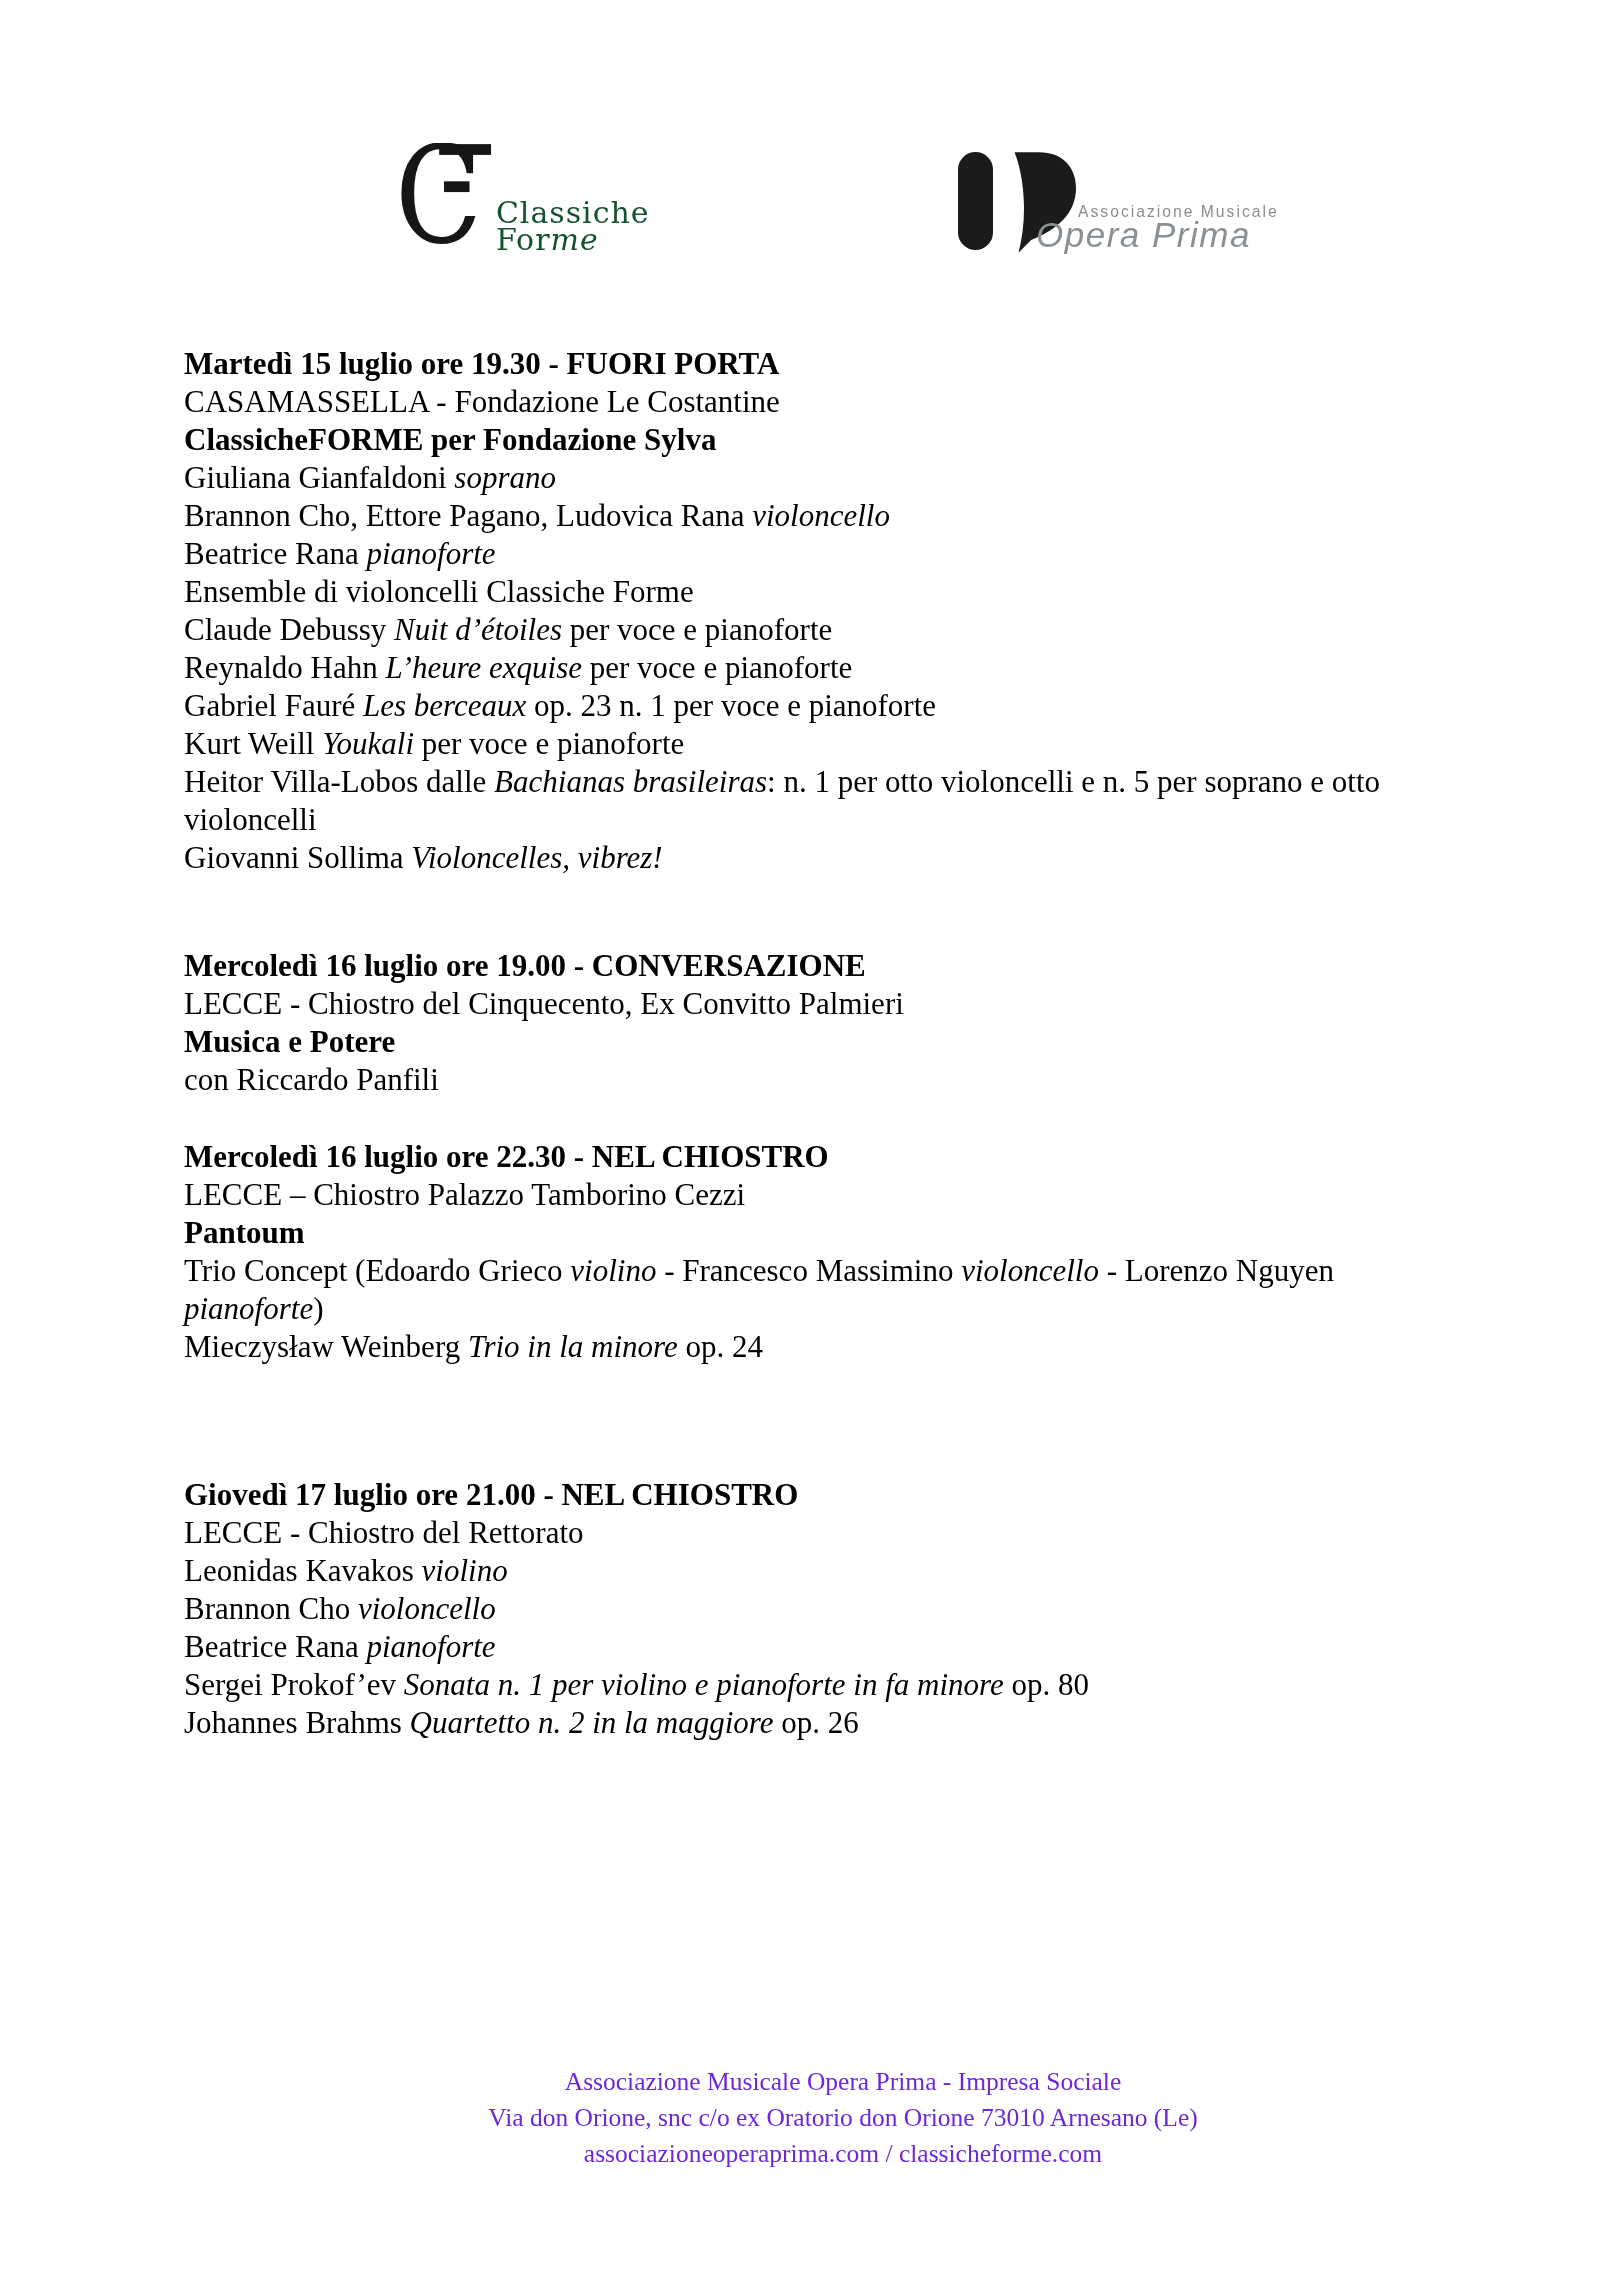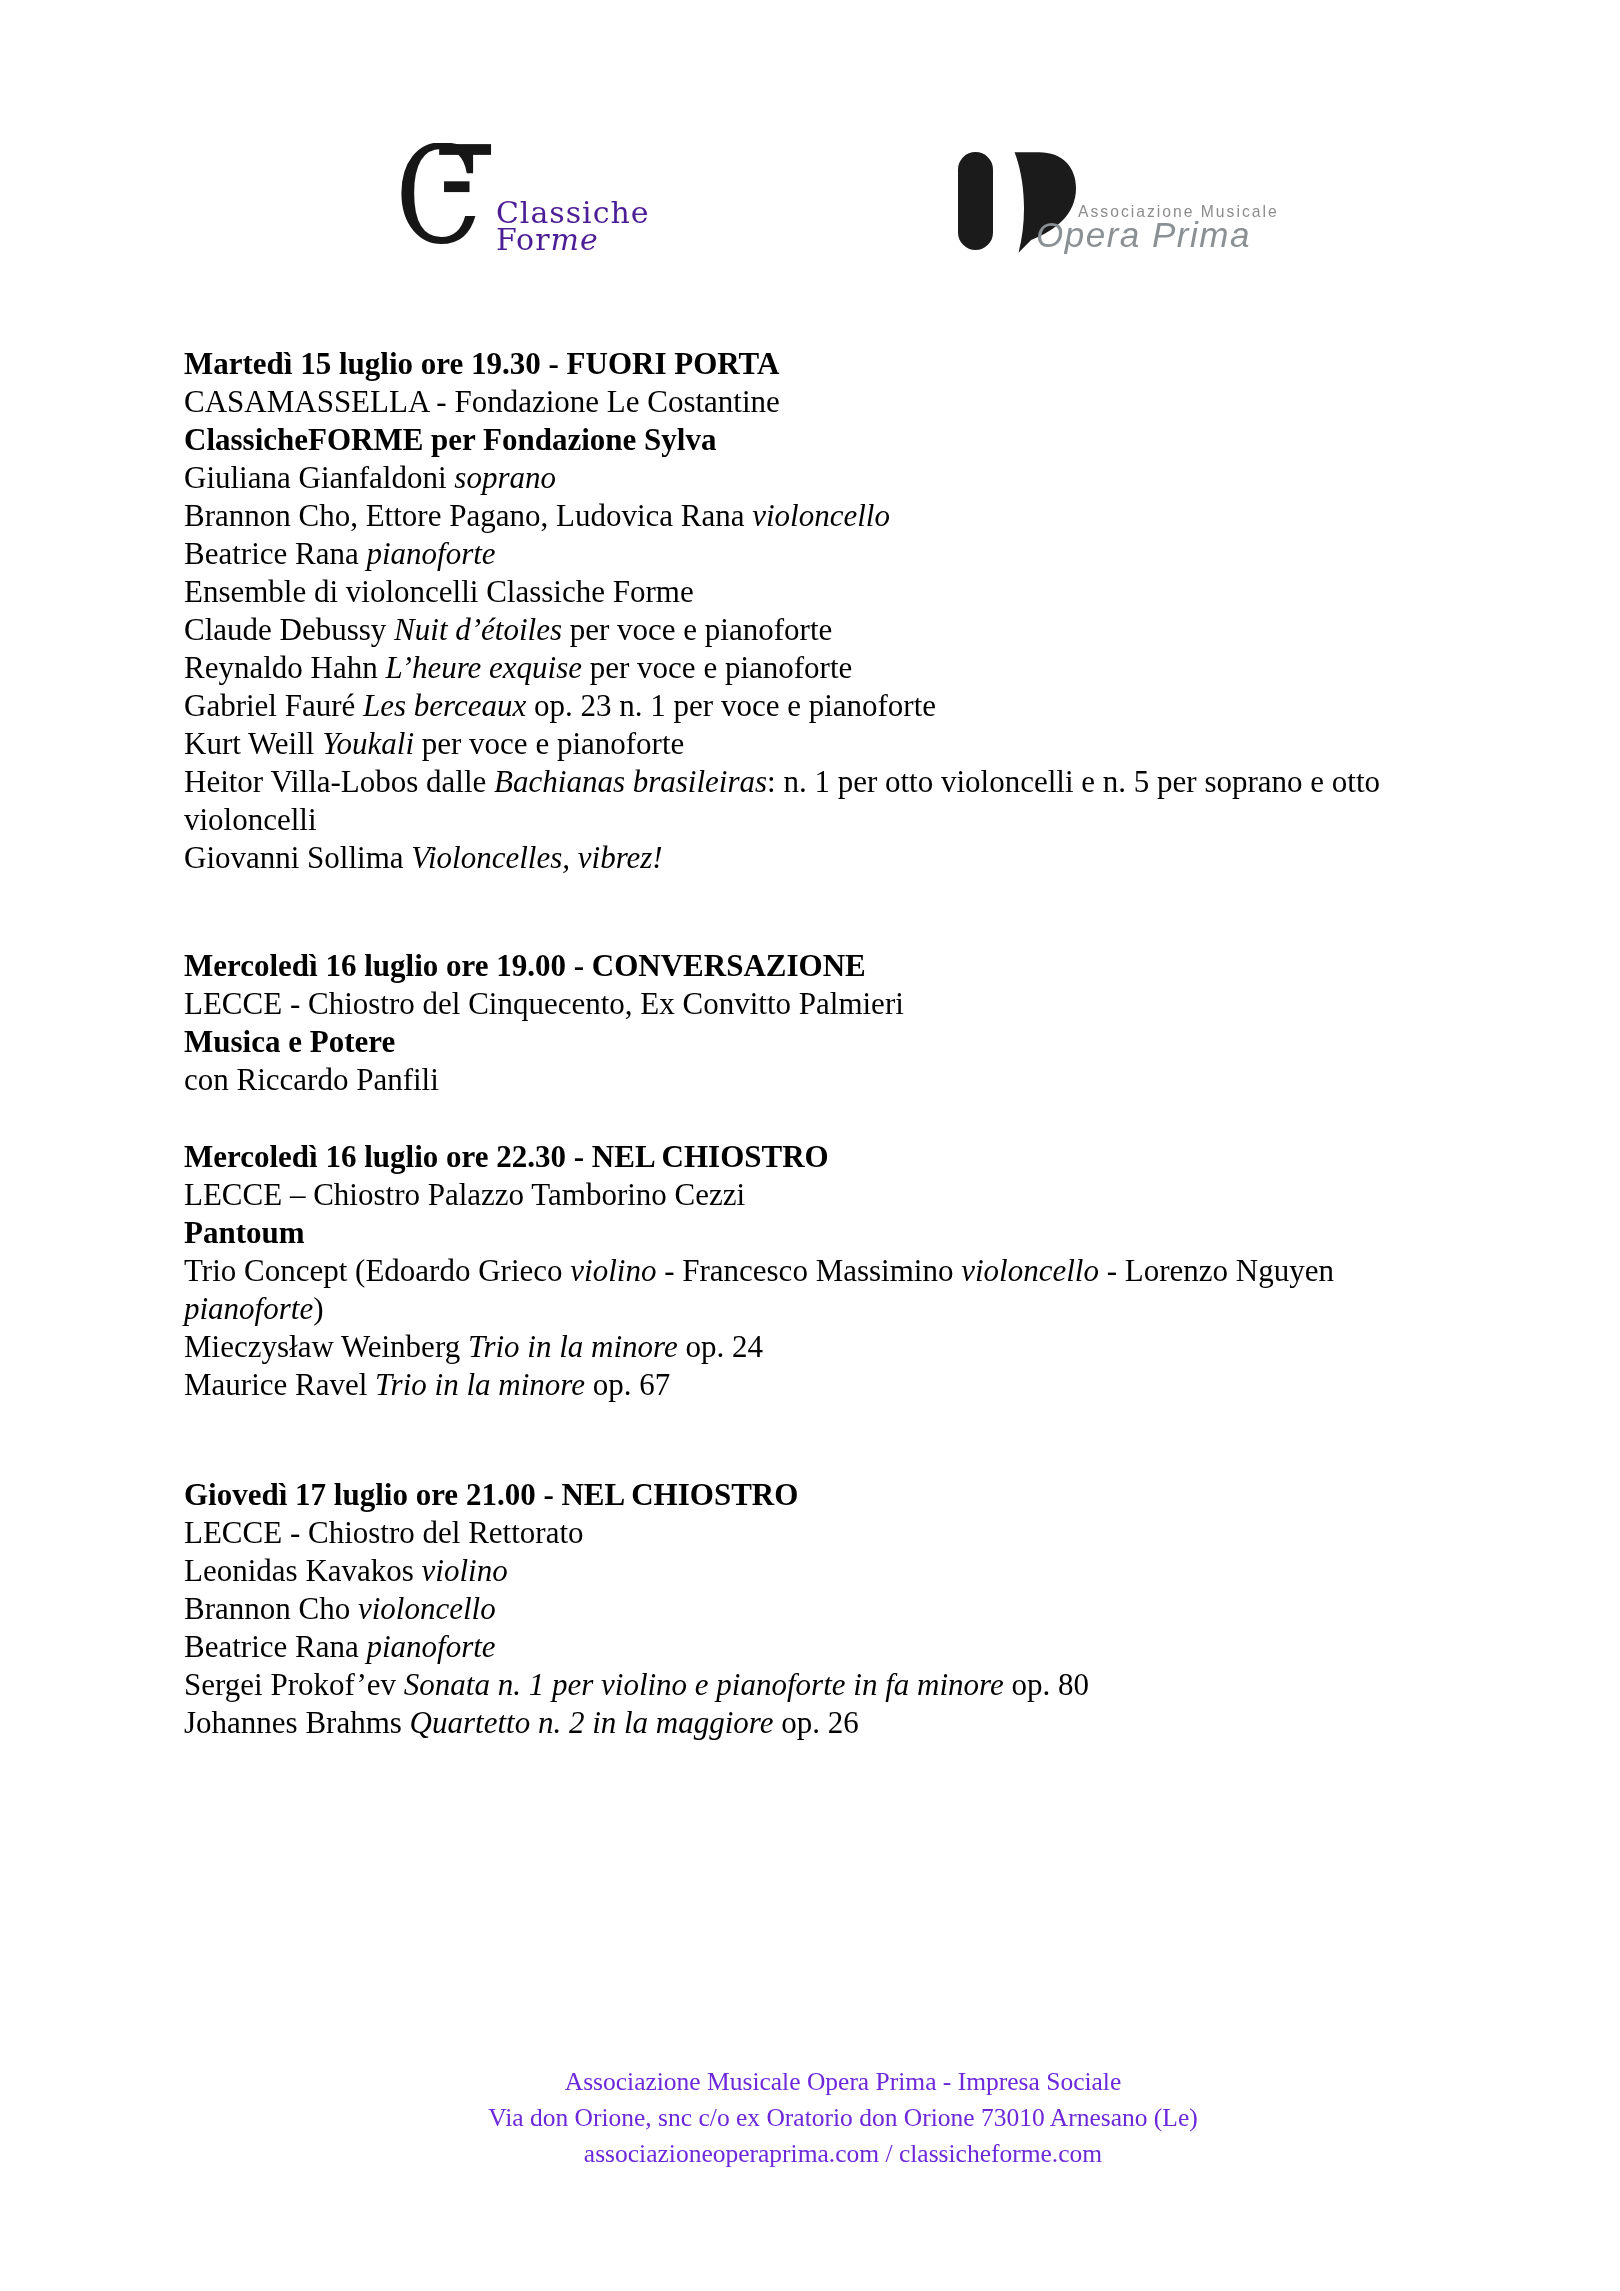--- a/index.html
+++ b/index.html
@@ -9,21 +9,21 @@
     width:1620px;height:2292px;
     background:#ffffff;
     overflow:hidden;
     font-family:"Liberation Serif",serif;
     color:#000;
   }
 
   
   .cf-logo{position:absolute;left:400px;top:143px;display:flex;align-items:flex-start;}
   .cf-mark{flex:0 0 auto;}
-  .cf-words{margin-left:2.9px;margin-top:55px;font-family:"DejaVu Serif",serif;color:#4c1d95;}
+  .cf-words{margin-left:2.9px;margin-top:55px;font-family:"DejaVu Serif",serif;color:#14532d;}
   .cf-line1{font-size:30px;line-height:29px;letter-spacing:1px;}
   .cf-line2{font-size:30px;line-height:26.5px;letter-spacing:1px;}
   .cf-line2 .it{font-style:italic;}
 
   .op-logo{position:absolute;left:958px;top:150px;width:338px;height:113px;}
   .op-pill{position:absolute;left:0;top:2px;width:35px;height:98px;border-radius:17.6px;background:#1b1b1b;}
   .op-p{position:absolute;left:40px;top:2px;}
   .op-tagline{position:absolute;left:120px;top:53px;font-family:"Liberation Sans",sans-serif;
     font-size:15.7px;letter-spacing:2px;white-space:nowrap;}
   .op-wordmark{position:absolute;left:78px;top:65px;font-family:"Liberation Sans",sans-serif;
@@ -94,21 +94,20 @@
         <div class="line"><span class="s-b">Musica e Potere</span></div>
         <div class="line"><span class="s-n">con Riccardo Panfili</span></div>
       </div>
       <div class="block b3">
         <div class="line"><span class="s-b">Mercoledì 16 luglio ore 22.30 - NEL CHIOSTRO</span></div>
         <div class="line"><span class="s-n">LECCE – Chiostro Palazzo Tamborino Cezzi</span></div>
         <div class="line"><span class="s-b">Pantoum</span></div>
         <div class="line"><span class="s-n">Trio Concept (Edoardo Grieco </span><span class="s-i">violino</span><span class="s-n"> - Francesco Massimino </span><span class="s-i">violoncello</span><span class="s-n"> - Lorenzo Nguyen</span></div>
         <div class="line"><span class="s-i">pianoforte</span><span class="s-n">)</span></div>
         <div class="line"><span class="s-n">Mieczysław Weinberg </span><span class="s-i">Trio in la minore</span><span class="s-n"> op. 24</span></div>
-        <div class="line"><span class="s-n">Maurice Ravel </span><span class="s-i">Trio in la minore</span><span class="s-n"> op. 67</span></div>
       </div>
       <div class="block b4">
         <div class="line"><span class="s-b">Giovedì 17 luglio ore 21.00 - NEL CHIOSTRO</span></div>
         <div class="line"><span class="s-n">LECCE - Chiostro del Rettorato</span></div>
         <div class="line"><span class="s-n">Leonidas Kavakos </span><span class="s-i">violino</span></div>
         <div class="line"><span class="s-n">Brannon Cho </span><span class="s-i">violoncello</span></div>
         <div class="line"><span class="s-n">Beatrice Rana </span><span class="s-i">pianoforte</span></div>
         <div class="line"><span class="s-n">Sergei Prokof’ev </span><span class="s-i">Sonata n. 1 per violino e pianoforte in fa minore</span><span class="s-n"> op. 80</span></div>
         <div class="line"><span class="s-n">Johannes Brahms </span><span class="s-i">Quartetto n. 2 in la maggiore</span><span class="s-n"> op. 26</span></div>
       </div>

